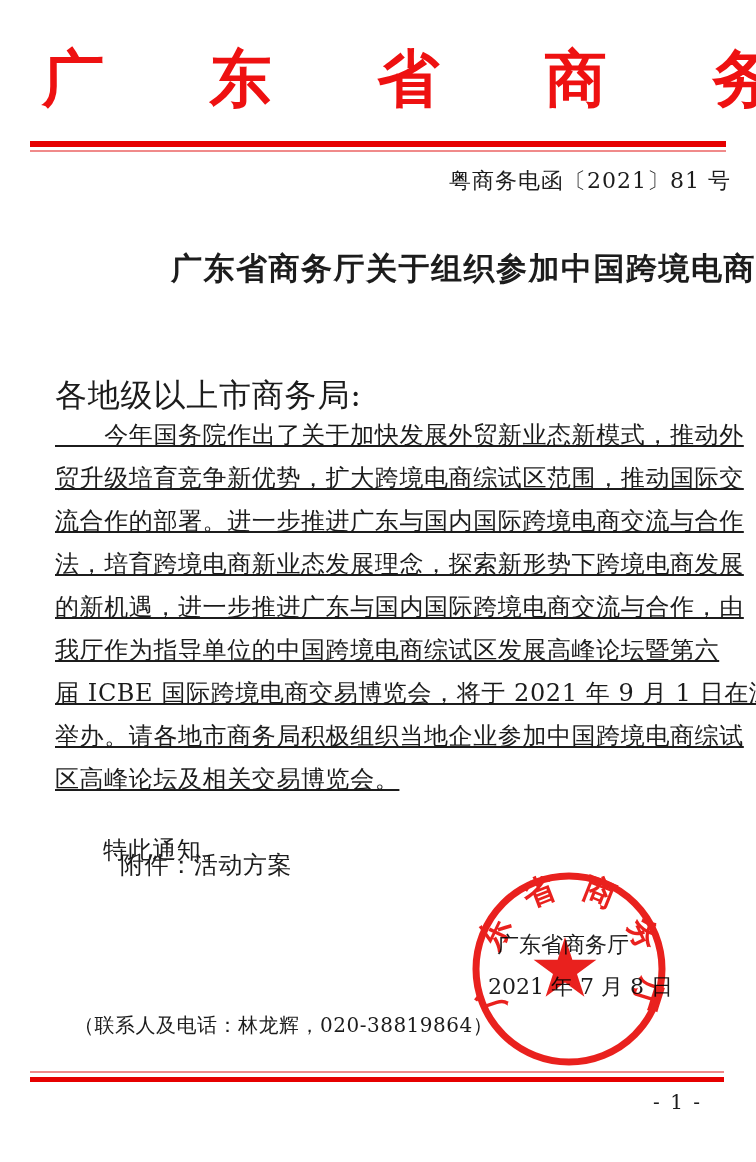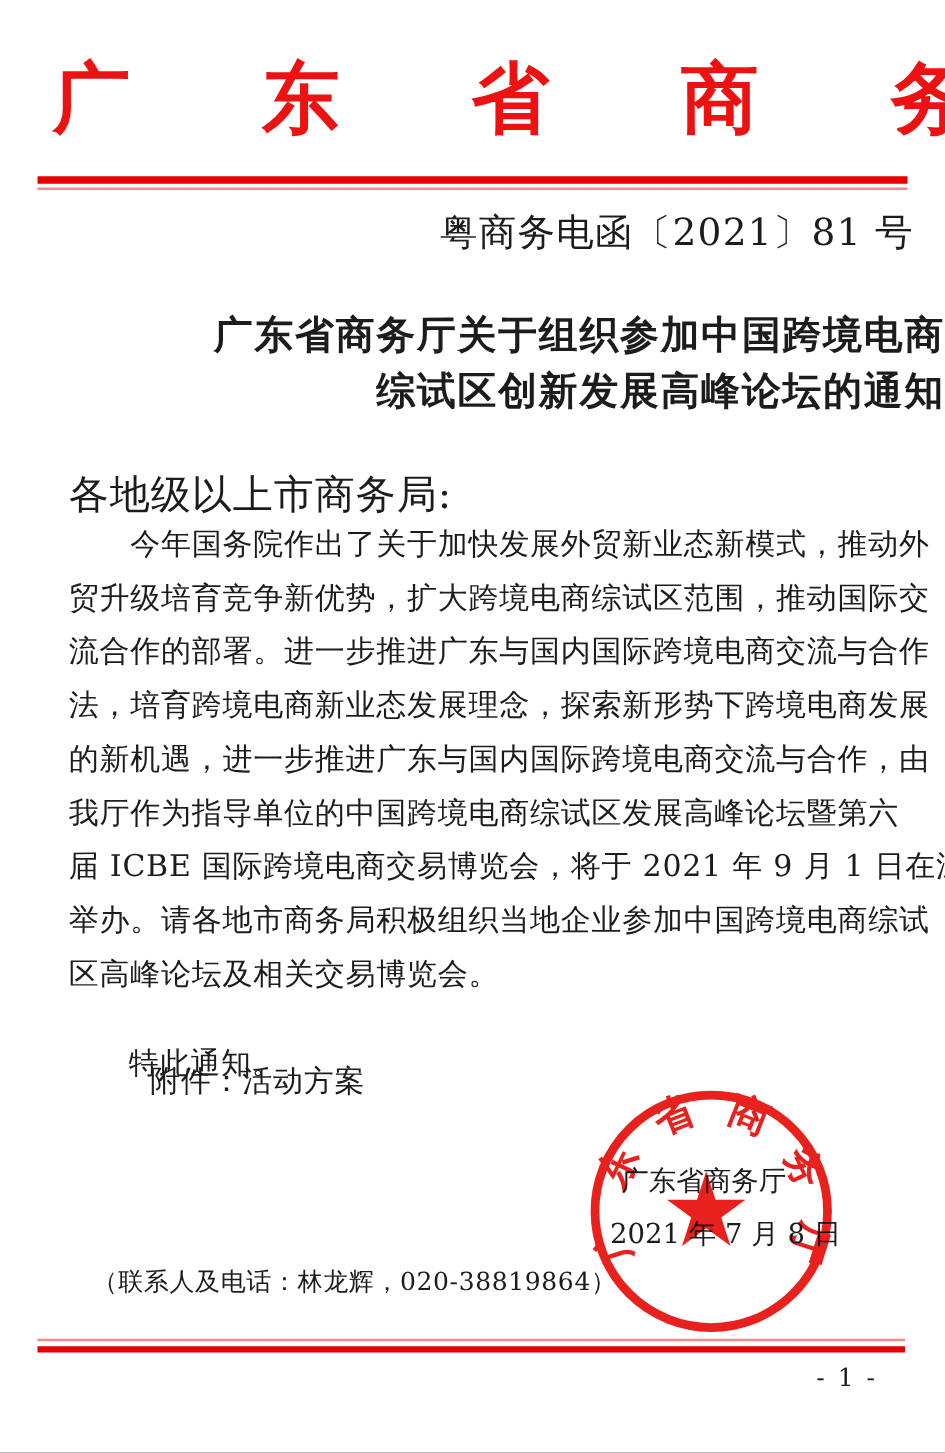--- a/index.html
+++ b/index.html
@@ -21,36 +21,37 @@
     color: #ee1111;
     white-space: nowrap;
     line-height: 82px;
   }
   .top-rule { position: absolute; top: 141px; left: 30px; width: 696px; }
   .top-rule .thick { height: 6px; background: #e60000; }
   .top-rule .gap { height: 3px; }
   .top-rule .thin { height: 2px; background: #f08a8a; }
   .doc-number {
     position: absolute; top: 166px; right: 25px;
-    font-size: 30px; letter-spacing: 1px;
+    font-size: 22px; letter-spacing: 1px;
     white-space: nowrap;
   }
   .doc-title {
     position: absolute; top: 246px; left: 0; width: 100%;
     text-align: right; font-weight: bold;
     font-size: 31px; line-height: 45px;
     letter-spacing: 1.5px;
   }
   .recipient {
     position: absolute; top: 374px; left: 55px;
     font-size: 32px; letter-spacing: 0.8px;
   }
   .body-lines {
     position: absolute; top: 414px; left: 55px; width: 650px;
     font-size: 24px;
+    text-decoration: underline;
   }
   .body-lines .line {
     height: 43px; line-height: 43px;
     letter-spacing: 0.6px; white-space: nowrap;
   }
   .closing-line {
     position: absolute; top: 801px; left: 55px;
     height: 43px; line-height: 43px;
     padding-left: 48px; font-size: 24px; letter-spacing: 0.6px; margin-top: 28px;
   }
@@ -96,21 +97,20 @@
   <div class="top-rule">
     <div class="thick"></div>
     <div class="gap"></div>
     <div class="thin"></div>
   </div>
 
   <div class="doc-number">粤商务电函〔2021〕81 号</div>
 
   <div class="doc-title">
     <div>广东省商务厅关于组织参加中国跨境电商</div>
-    <div>综试区创新发展高峰论坛的通知</div>
   </div>
 
   <div class="recipient">各地级以上市商务局:</div>
 
   <div class="body-lines">
 
   <div class="line">　　今年国务院作出了关于加快发展外贸新业态新模式，推动外</div>
       <div class="line">贸升级培育竞争新优势，扩大跨境电商综试区范围，推动国际交</div>
       <div class="line">流合作的部署。进一步推进广东与国内国际跨境电商交流与合作</div>
       <div class="line">法，培育跨境电商新业态发展理念，探索新形势下跨境电商发展</div>

